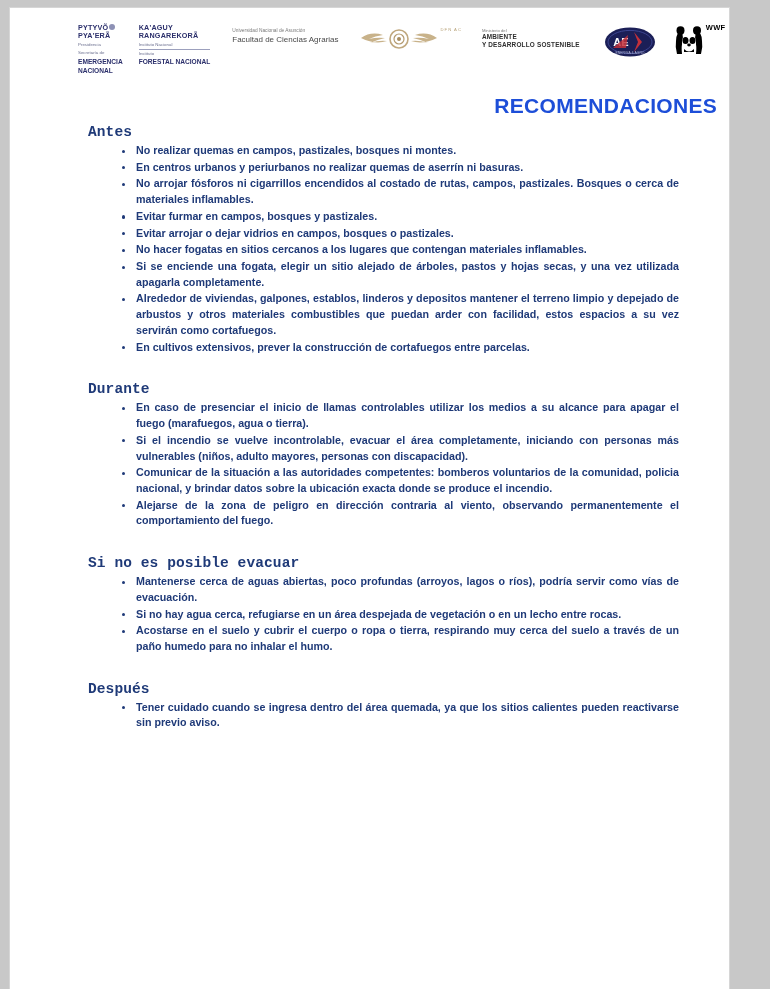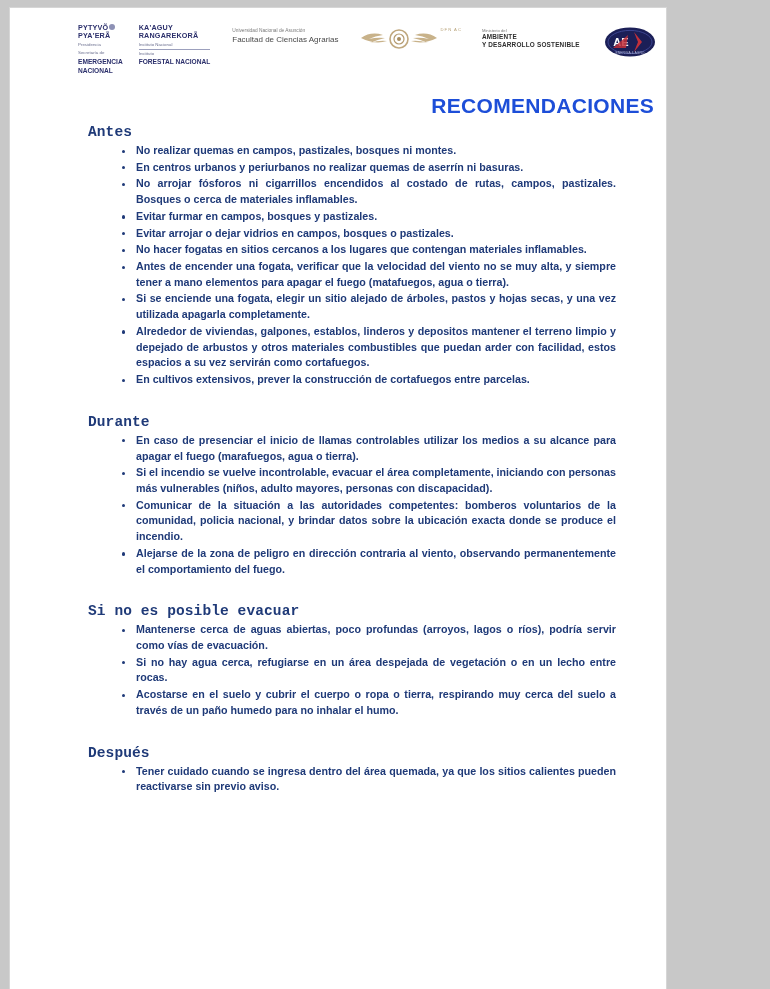--- a/index.html
+++ b/index.html
@@ -10,21 +10,21 @@
     width: 770px;
     height: 989px;
     background: #c8c8c8;
     font-family: "Liberation Sans", sans-serif;
     overflow: hidden;
   }
   .page-viewport {
     position: absolute;
     left: 10px;
     top: 8px;
-    width: 656px;
+    width: 719px;
     height: 981px;
     background: #ffffff;
     box-shadow: 0 0 0 1px #d6d6d6;
     overflow: hidden;
   }
   .page-inner {
     padding: 0 12px;
   }
 
   
@@ -306,21 +306,20 @@
 
       <div class="section">
         <div class="section-heading">Antes</div>
         <ul class="bullets">
           <li>No realizar quemas en campos, pastizales, bosques ni montes.</li>
           <li>En centros urbanos y periurbanos no realizar quemas de aserrín ni basuras.</li>
           <li>No arrojar fósforos ni cigarrillos encendidos al costado de rutas, campos, pastizales. Bosques o cerca de materiales inflamables.</li>
           <li>Evitar furmar en campos, bosques y pastizales.</li>
           <li>Evitar arrojar o dejar vidrios en campos, bosques o pastizales.</li>
           <li>No hacer fogatas en sitios cercanos a los lugares que contengan materiales inflamables.</li>
-          <li>Antes de encender una fogata, verificar que la velocidad del viento no se muy alta, y siempre tener a mano elementos para apagar el fuego (matafuegos, agua o tierra).</li>
           <li>Si se enciende una fogata, elegir un sitio alejado de árboles, pastos y hojas secas, y una vez utilizada apagarla completamente.</li>
           <li>Alrededor de viviendas, galpones, establos, linderos y depositos mantener el terreno limpio y depejado de arbustos y otros materiales combustibles que puedan arder con facilidad, estos espacios a su vez servirán como cortafuegos.</li>
           <li>En cultivos extensivos, prever la construcción de cortafuegos entre parcelas.</li>
         </ul>
       </div>
 
       <div class="gap-durante"></div>
 
       <div class="section">
         <div class="section-heading">Durante</div>

